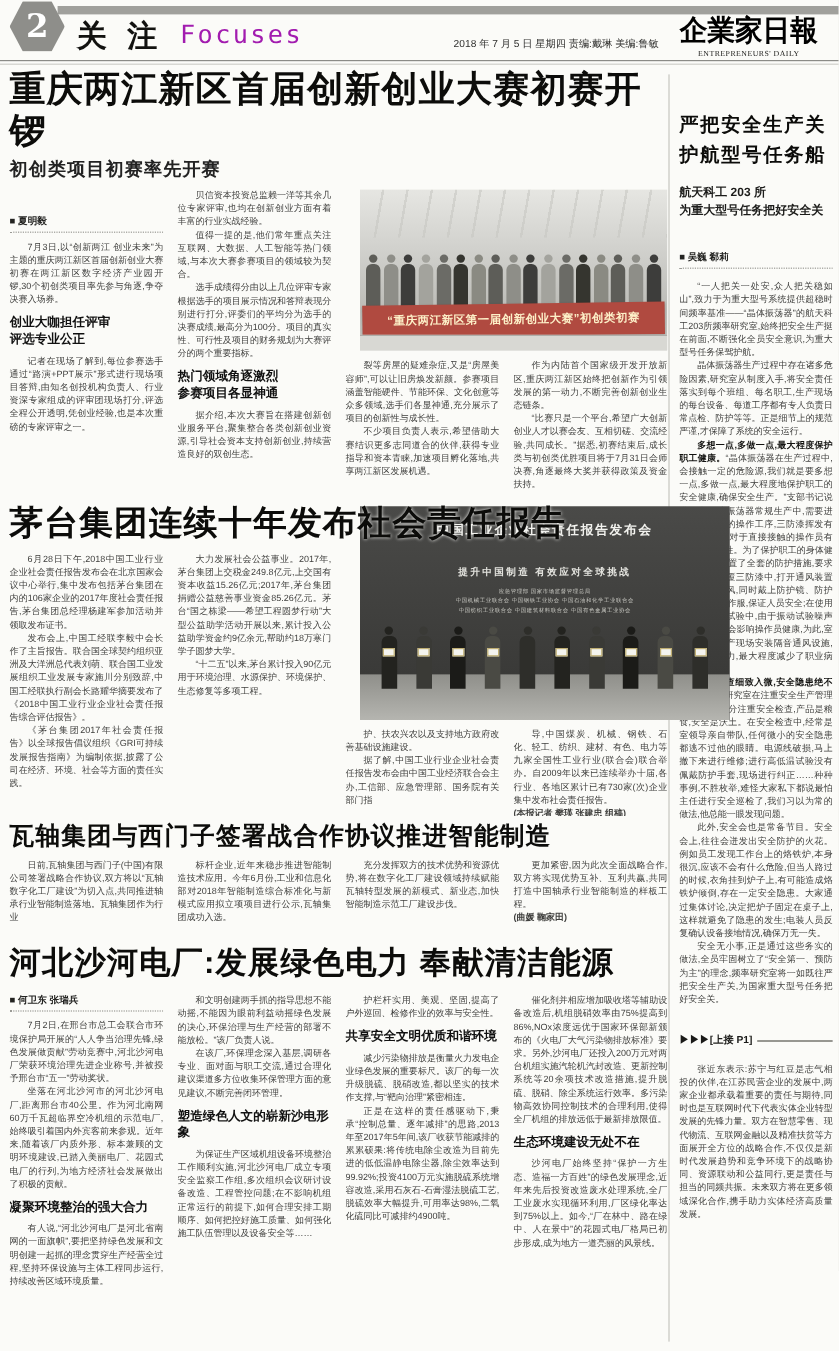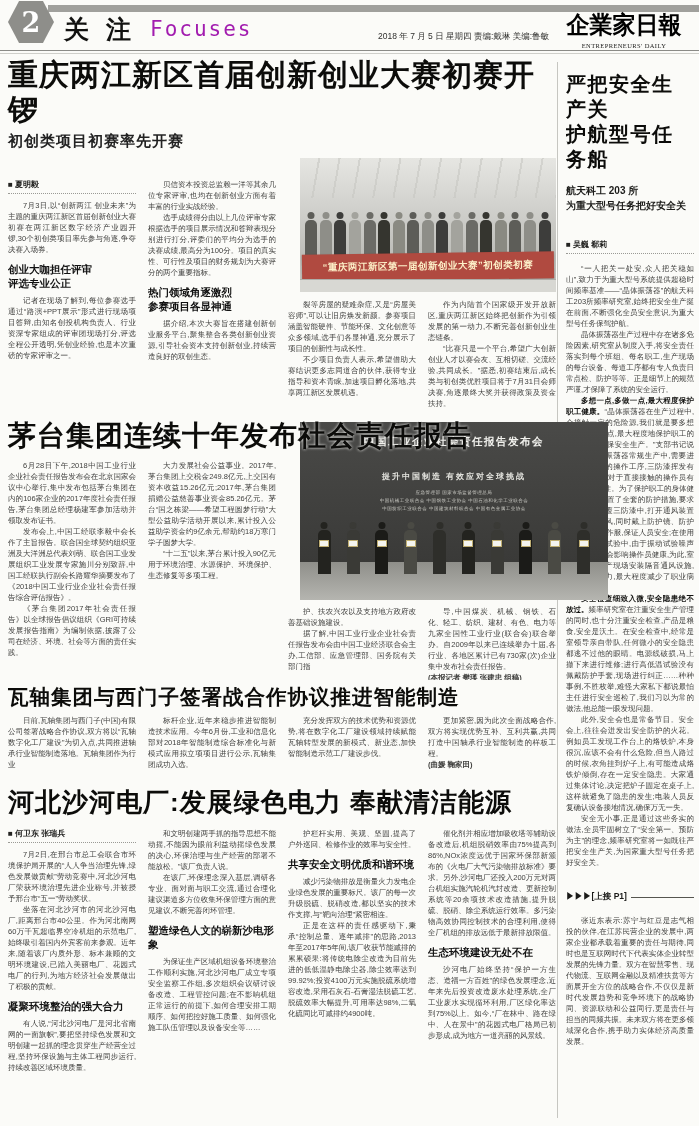--- a/index.html
+++ b/index.html
@@ -87,21 +87,21 @@
   .a3 .hl { font-size:20.5px; }
   .a3 .cols { top:30px; }
 
   .a4 { top:730px; height:338px; }
   .a4 .hl { font-size:26px; }
   .a4 .cols { top:40px; }
 
   
   .vrule { position:absolute; left:557px; top:62px; height:1056px; border-left:1px solid #c6c6c1; }
   .sb { position:absolute; left:566px; top:58px; width:128px; height:1068px; overflow:hidden; }
-  .sb-hl { margin-top:14px; font-size:20px; font-weight:bold; color:#0c0c0a; line-height:25px;
+  .sb-hl { margin-top:34px; font-size:16px; font-weight:bold; color:#0c0c0a; line-height:25px;
            letter-spacing:1.5px; white-space:pre-line; }
   .sb-deck { margin-top:11px; font-size:10px; font-weight:bold; color:#1c1c1a; line-height:15px; white-space:pre-line; }
   .sb-byline { margin-top:26px; }
   .sb-body { margin-top:9px; height:612px; overflow:hidden; }
   .sb-body p, .cont-body p { font-size:7.5px; line-height:11px; text-align:justify; text-indent:2em; color:#3f3f3d; }
   .sb-body p b { color:#121210; }
   .jump { margin-top:16px; display:flex; align-items:center; font-size:8.5px; font-weight:bold; color:#1a1a18; white-space:nowrap; }
   .jump::after { content:""; flex:1; margin-left:4px; border-top:1px solid #55554f; }
   .cont-body { margin-top:12px; height:170px; overflow:hidden; }
 </style>
@@ -162,20 +162,21 @@
       <div class="cols">
         <div class="col">
           <div class="byline">■ 夏明毅</div>
           <p>7月3日,以“创新两江 创业未来”为主题的重庆两江新区首届创新创业大赛初赛在两江新区数字经济产业园开锣,30个初创类项目率先参与角逐,争夺决赛入场券。</p>
           <div class="csub">创业大咖担任评审
 评选专业公正</div>
           <p>记者在现场了解到,每位参赛选手通过“路演+PPT展示”形式进行现场项目答辩,由知名创投机构负责人、行业资深专家组成的评审团现场打分,评选全程公开透明,凭创业经验,也是本次重磅的专家评审之一。</p>
         </div>
         <div class="col">
           <p>贝信资本投资总监赖一洋等其余几位专家评审,也均在创新创业方面有着丰富的行业实战经验。</p>
+          <p>值得一提的是,他们常年重点关注互联网、大数据、人工智能等热门领域,与本次大赛参赛项目的领域较为契合。</p>
           <p>选手成绩得分由以上几位评审专家根据选手的项目展示情况和答辩表现分别进行打分,评委们的平均分为选手的决赛成绩,最高分为100分。项目的真实性、可行性及项目的财务规划为大赛评分的两个重要指标。</p>
           <div class="csub">热门领域角逐激烈
 参赛项目各显神通</div>
           <p>据介绍,本次大赛旨在搭建创新创业服务平台,聚集整合各类创新创业资源,引导社会资本支持创新创业,持续营造良好的双创生态。</p>
         </div>
         <div class="rblock">
           <div class="col">
             <p>裂等房屋的疑难杂症,又是“房屋美容师”,可以让旧房焕发新颜。参赛项目涵盖智能硬件、节能环保、文化创意等众多领域,选手们各显神通,充分展示了项目的创新性与成长性。</p>
             <p>不少项目负责人表示,希望借助大赛结识更多志同道合的伙伴,获得专业指导和资本青睐,加速项目孵化落地,共享两江新区发展机遇。</p>
           </div>

